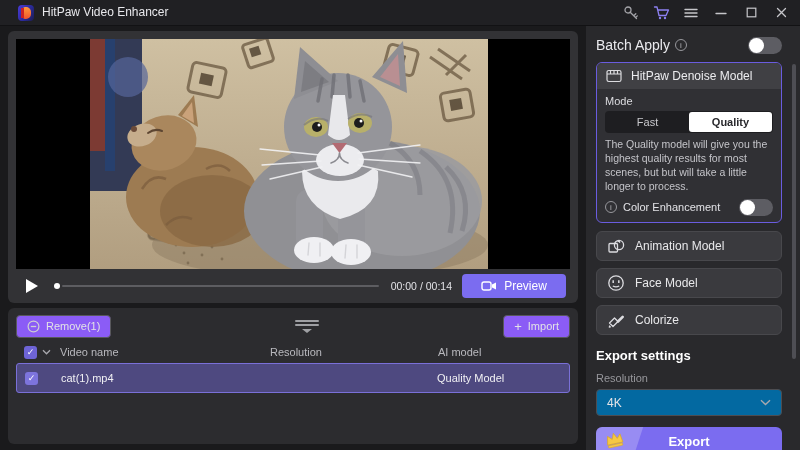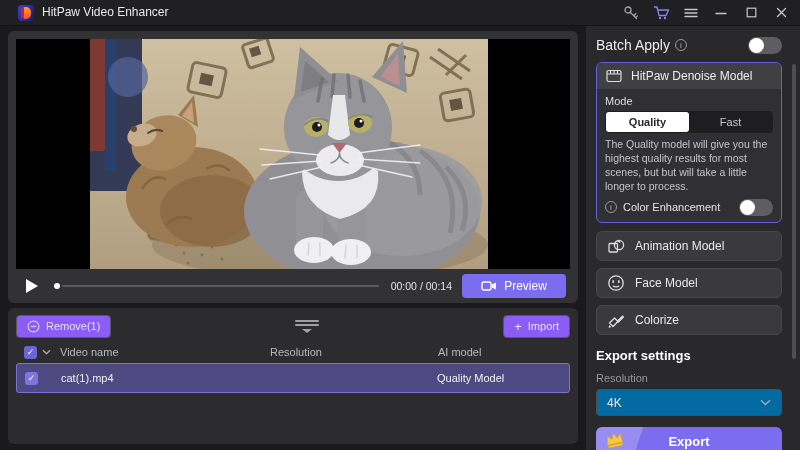--- a/index.html
+++ b/index.html
@@ -310,22 +310,22 @@
         <div class="card-head">
           <svg width="16" height="14" viewBox="0 0 16 14" fill="none" stroke="#dcdce0" stroke-width="1.2">
               <rect x="1" y="1.5" width="14" height="11" rx="1.8"></rect>
               <path d="M1 5 H15 M4.5 1.5 V5 M8 1.5 V5 M11.5 1.5 V5"></path>
             </svg>
           <span>HitPaw Denoise Model</span>
         </div>
         <div class="card-body">
           <div class="mode-lbl">Mode</div>
           <div class="segmented">
+            <span class="seg">Fast</span>
             <span class="seg active">Quality</span>
-            <span class="seg">Fast</span>
           </div>
           <p class="desc">The Quality model will give you the highest quality results for most scenes, but but will take a little longer to process.</p>
           <div class="ce-row">
             <span class="info-icon">i</span>
             <span class="lbl">Color Enhancement</span>
             <span class="spacer"></span>
             <span class="toggle">
                 <span class="knob"></span>
               </span>
           </div>

